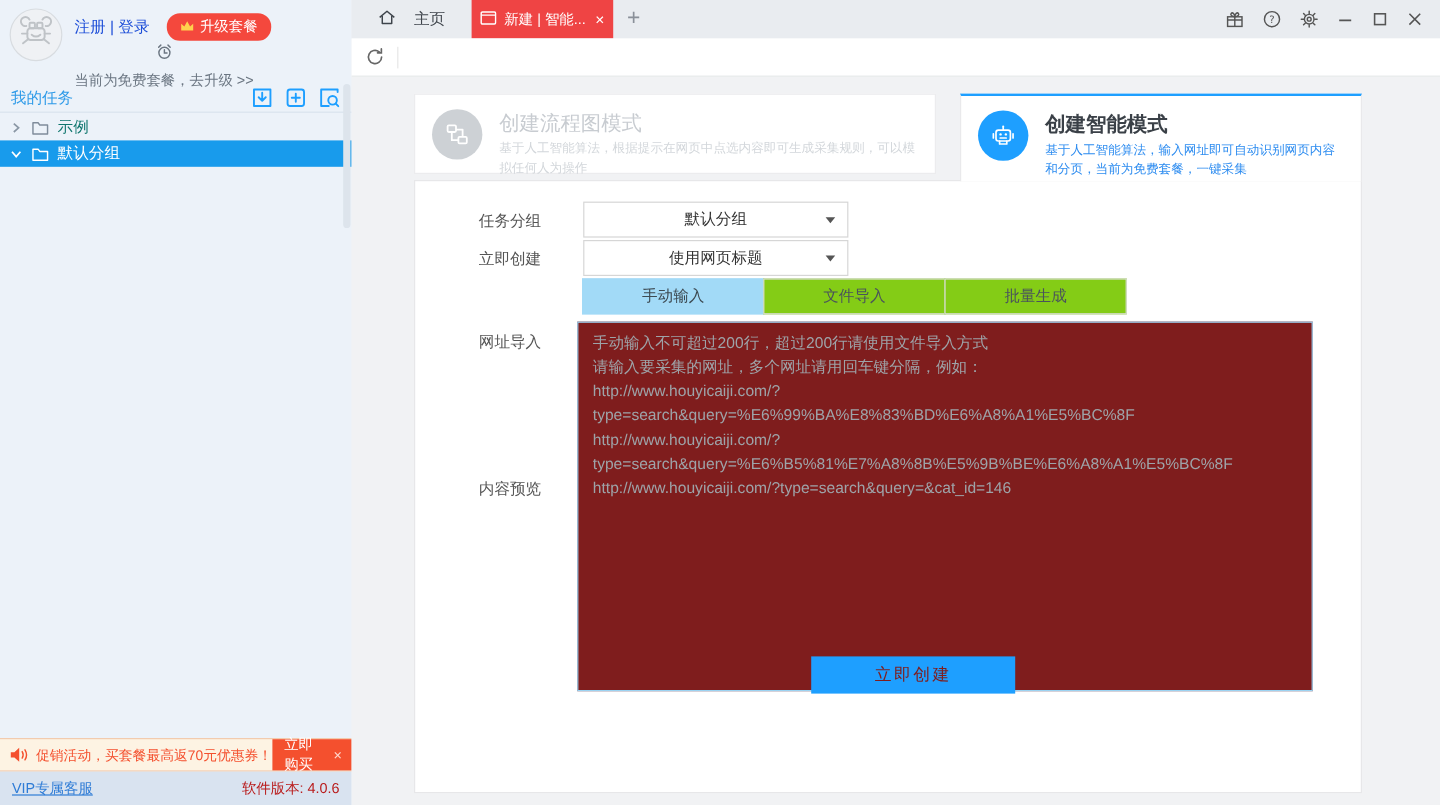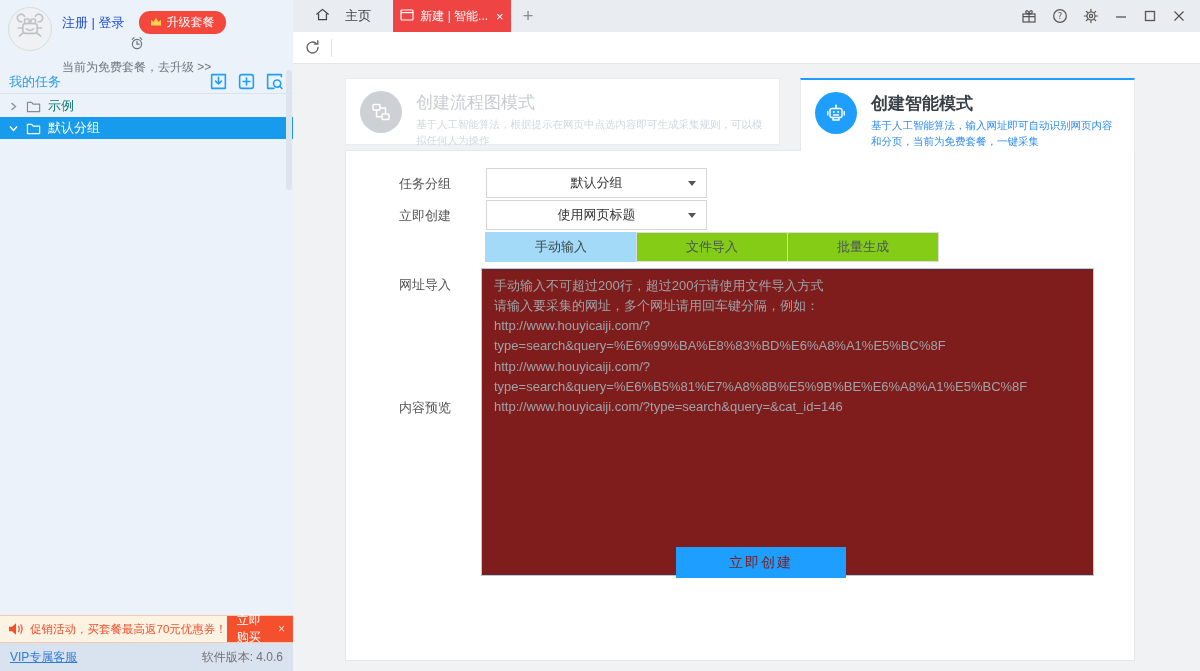--- a/index.html
+++ b/index.html
@@ -31,21 +31,21 @@
 
   .promo-bar { position:absolute; left:0; bottom:28px; width:293px; height:28px; background:#FDF3E3; border-top:1px solid #F2CBAE; border-bottom:1px solid #F2CBAE; display:flex; align-items:center; }
   .promo-speaker { display:flex; margin:0 6px 0 8px; }
   .promo-text { color:#F4502E; font-size:11.5px; white-space:nowrap; flex:1; }
   .promo-buy-wrap { height:100%; background:#F4502E; display:flex; align-items:center; }
   .promo-buy { color:#fff; font-size:12px; padding:0 8px 0 10px; cursor:pointer; }
   .promo-close { color:#FFD9CE; font-size:12px; padding:0 8px 0 4px; cursor:pointer; }
 
   .status-bar { position:absolute; left:0; bottom:0; width:293px; height:28px; background:#D9E3F0; display:flex; align-items:center; padding:0 10px; }
   .vip-link { color:#2F7CD6; font-size:12px; text-decoration:underline; cursor:pointer; }
-  .version { margin-left:auto; color:#737373; font-size:12px; }
+  .version { margin-left:auto; color:#b91c1c; font-size:12px; }
 
   
   .main { position:absolute; left:293px; top:0; right:0; bottom:0; }
   .tabbar { position:absolute; left:0; top:0; right:0; height:32px; background:#E9ECF0; display:flex; align-items:stretch; }
   .home-tab { width:100px; display:flex; align-items:center; justify-content:center; gap:15px; color:#3E444B; cursor:pointer; }
   .active-tab { width:118px; background:#ef4444; color:#fff; display:flex; align-items:center; justify-content:center; gap:6px; font-size:12px; cursor:pointer; }
   .tab-close { font-size:13px; margin-left:2px; cursor:pointer; }
   .new-tab { width:34px; display:flex; align-items:center; justify-content:center; color:#8A9099; font-size:19px; cursor:pointer; }
   .win-icons { margin-left:auto; display:flex; align-items:center; gap:15px; padding-right:14px; color:#555; }
   .win-icons span { display:flex; cursor:pointer; }

